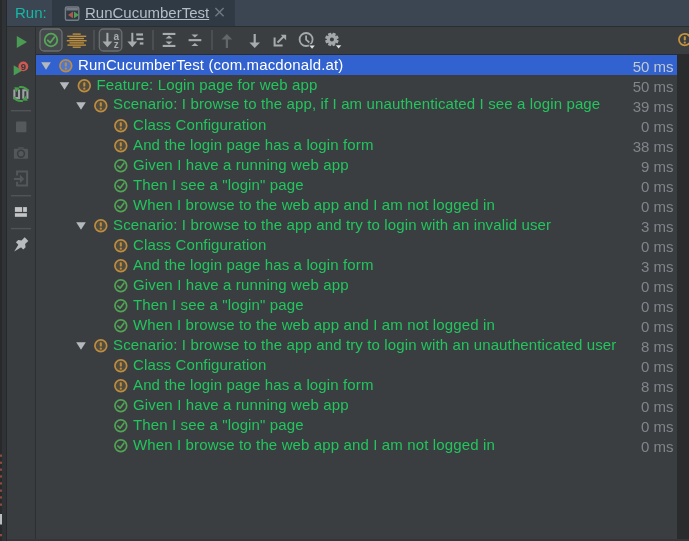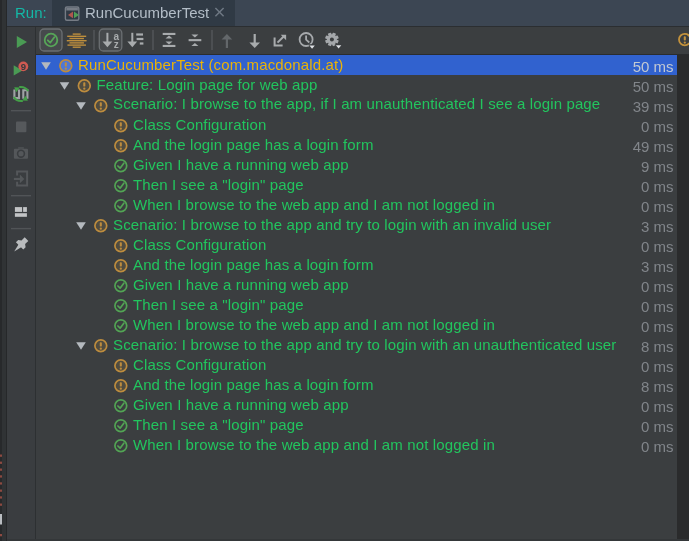--- a/index.html
+++ b/index.html
@@ -1,31 +1,31 @@
 <!DOCTYPE html>
 <html><head><meta charset="utf-8"><style>
 * { margin:0; padding:0; box-sizing:border-box; }
 html,body { width:689px; height:541px; overflow:hidden; }
 body { position:relative; background:#3b3e40; font-family:"Liberation Sans",sans-serif; }
 #hdr { position:absolute; left:6px; top:0; width:683px; height:26px; background:#3c4653; }
 #tab { position:absolute; left:52px; top:0; width:183px; height:26px; background:#303a45; }
 #hdrline { position:absolute; left:0; top:26px; width:689px; height:1px; background:#2b2e31; }
 #runlbl { position:absolute; left:15px; top:4px; font-size:15px; color:#14b8a6; }
-#tabtxt { position:absolute; left:85px; top:4px; font-size:15px; color:#b3bdc7; }
+#tabtxt { position:absolute; left:85px; top:4px; font-size:15px; color:#b3bdc7;text-decoration:underline; }
 #lstrip0 { position:absolute; left:0; top:0; width:2px; height:541px; background:#27292b; }
 #lstrip1 { position:absolute; left:2px; top:0; width:4px; height:541px; background:#303335; }
 #lstrip1b { position:absolute; left:6px; top:0; width:1px; height:541px; background:#26282a; }
 #stripe { position:absolute; left:7px; top:27px; width:28px; height:514px; background:#3a3d40; }
 #stripeb { position:absolute; left:35px; top:27px; width:1px; height:514px; background:#2d3032; }
 #tbline { position:absolute; left:36px; top:54px; width:653px; height:1px; background:#2a2c2e; }
 #scroll { position:absolute; left:676.5px; top:55px; width:12.5px; height:486px; background:#2a2b2c; }
 #botline { position:absolute; left:7px; top:539px; width:682px; height:2px; background:#343739; }
 .selbg { position:absolute; left:36px; width:640.5px; height:20px; background:#3162cf; }
 .rt { position:absolute; height:20px; line-height:20px; font-size:15px; letter-spacing:0.13px; color:#22c55e; white-space:pre; }
-.selt { color:#eab308; }
+.selt { color:#ffffff; }
 .ms { position:absolute; right:15.5px; height:20px; line-height:20px; font-size:15px; color:#81858a; }
 .selms { color:#c2c9d3; }
 svg.overlay { position:absolute; left:0; top:0; }
 </style></head>
 <body>
 <div id="hdr"></div>
 <div id="tab"></div>
 <div id="hdrline"></div>
 <div id="runlbl">Run:</div>
 <div id="tabtxt">RunCucumberTest</div>
@@ -40,21 +40,21 @@
 <div class="selbg" style="top:55px"></div>
 <div class="rt selt" style="left:78px;top:55px">RunCucumberTest (com.macdonald.at)</div>
 <div class="ms selms" style="top:57px">50 ms</div>
 <div class="rt" style="left:96.5px;top:75px">Feature: Login page for web app</div>
 <div class="ms" style="top:77px">50 ms</div>
 <div class="rt" style="left:113px;top:94px">Scenario: I browse to the app, if I am unauthenticated I see a login page</div>
 <div class="ms" style="top:97px">39 ms</div>
 <div class="rt" style="left:133px;top:115px">Class Configuration</div>
 <div class="ms" style="top:117px">0 ms</div>
 <div class="rt" style="left:133px;top:135px">And the login page has a login form</div>
-<div class="ms" style="top:137px">49 ms</div>
+<div class="ms" style="top:137px">38 ms</div>
 <div class="rt" style="left:133px;top:155px">Given I have a running web app</div>
 <div class="ms" style="top:157px">9 ms</div>
 <div class="rt" style="left:133px;top:175px">Then I see a "login" page</div>
 <div class="ms" style="top:177px">0 ms</div>
 <div class="rt" style="left:133px;top:195px">When I browse to the web app and I am not logged in</div>
 <div class="ms" style="top:197px">0 ms</div>
 <div class="rt" style="left:113px;top:215px">Scenario: I browse to the app and try to login with an invalid user</div>
 <div class="ms" style="top:217px">3 ms</div>
 <div class="rt" style="left:133px;top:235px">Class Configuration</div>
 <div class="ms" style="top:237px">0 ms</div>

